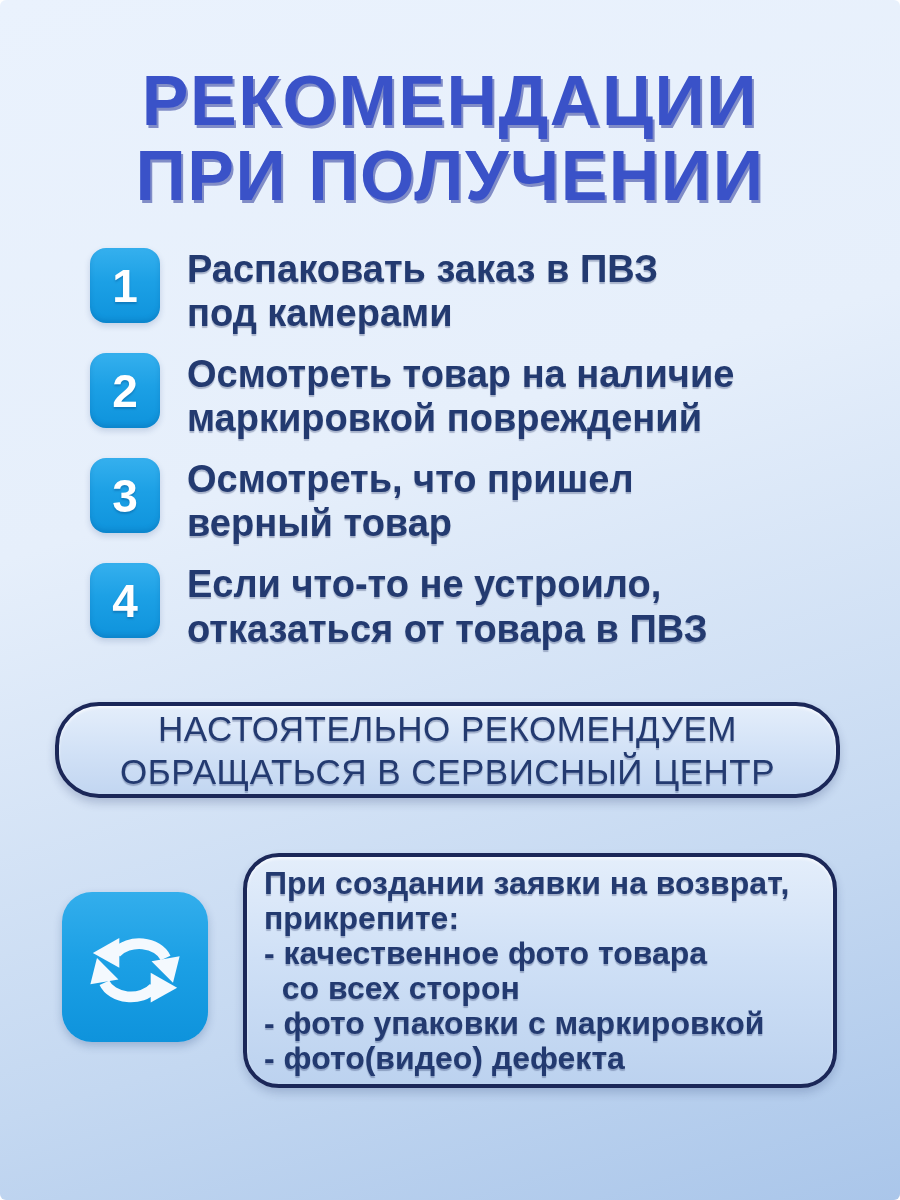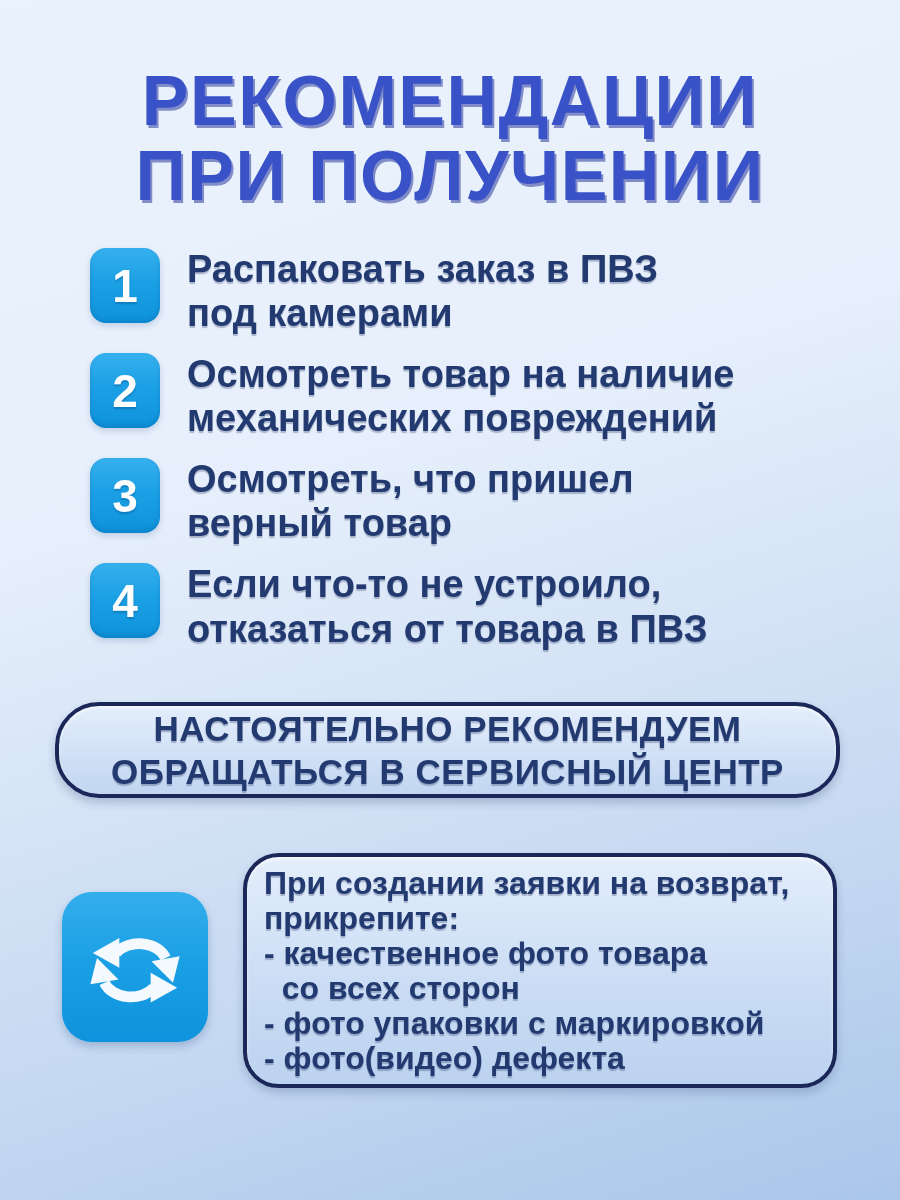--- a/index.html
+++ b/index.html
@@ -16,20 +16,21 @@
   html,body{width:900px;height:1200px;}
   body{
     font-family:"Liberation Sans","DejaVu Sans",sans-serif;
     overflow:hidden;
   }
   .canvas{
     position:relative;
     width:900px;height:1200px;
     background:linear-gradient(163deg,var(--bg-top) 0%,#E6EFFB 38%,#C4D8F1 76%,var(--bg-bottom) 100%);
     overflow:hidden;
+    border-radius:6px;
   }
   .title{
     position:absolute;top:64px;left:0;right:0;
     text-align:center;
     font-size:70px;font-weight:bold;letter-spacing:1.5px;
     line-height:1.07;
     color:var(--title-blue);
     text-shadow:2px 3px 0 rgba(43,58,155,0.55);
     white-space:pre-line;
   }
@@ -61,21 +62,21 @@
   .banner{
     position:absolute;left:55px;top:702px;width:785px;height:96px;
     border:4px solid var(--border-navy);
     border-radius:44px;
     background:linear-gradient(180deg,#E4EEFB 0%,#D4E3F7 45%,#C2D6F1 100%);
     display:flex;align-items:center;justify-content:center;
     box-shadow:0 5px 10px rgba(22,40,95,0.22), inset 0 2px 3px rgba(255,255,255,0.7);
   }
   .banner-text{
     text-align:center;
-    font-size:35px;font-weight:bold;letter-spacing:0.5px;
+    font-size:35px;font-weight:normal;letter-spacing:0.5px;
     color:var(--text-navy);
     line-height:1.23;
     white-space:pre-line;
     text-shadow:0 2px 1px rgba(16,28,80,0.28);
   }
   .ret-icon{
     position:absolute;left:62px;top:892px;width:146px;height:150px;
     border-radius:30px;
     background:linear-gradient(180deg,#33AEEC 0%,var(--accent-blue) 45%,var(--accent-blue-dark) 100%);
     display:flex;align-items:center;justify-content:center;
@@ -108,21 +109,21 @@
 
   <div class="steps">
     <div class="step">
       <div class="badge">1</div>
       <div class="step-text">Распаковать заказ в ПВЗ
 под камерами</div>
     </div>
     <div class="step">
       <div class="badge">2</div>
       <div class="step-text">Осмотреть товар на наличие
-механических повреждений</div>
+маркировкой повреждений</div>
     </div>
     <div class="step">
       <div class="badge">3</div>
       <div class="step-text">Осмотреть, что пришел
 верный товар</div>
     </div>
     <div class="step">
       <div class="badge">4</div>
       <div class="step-text">Если что-то не устроило,
 отказаться от товара в ПВЗ</div>

